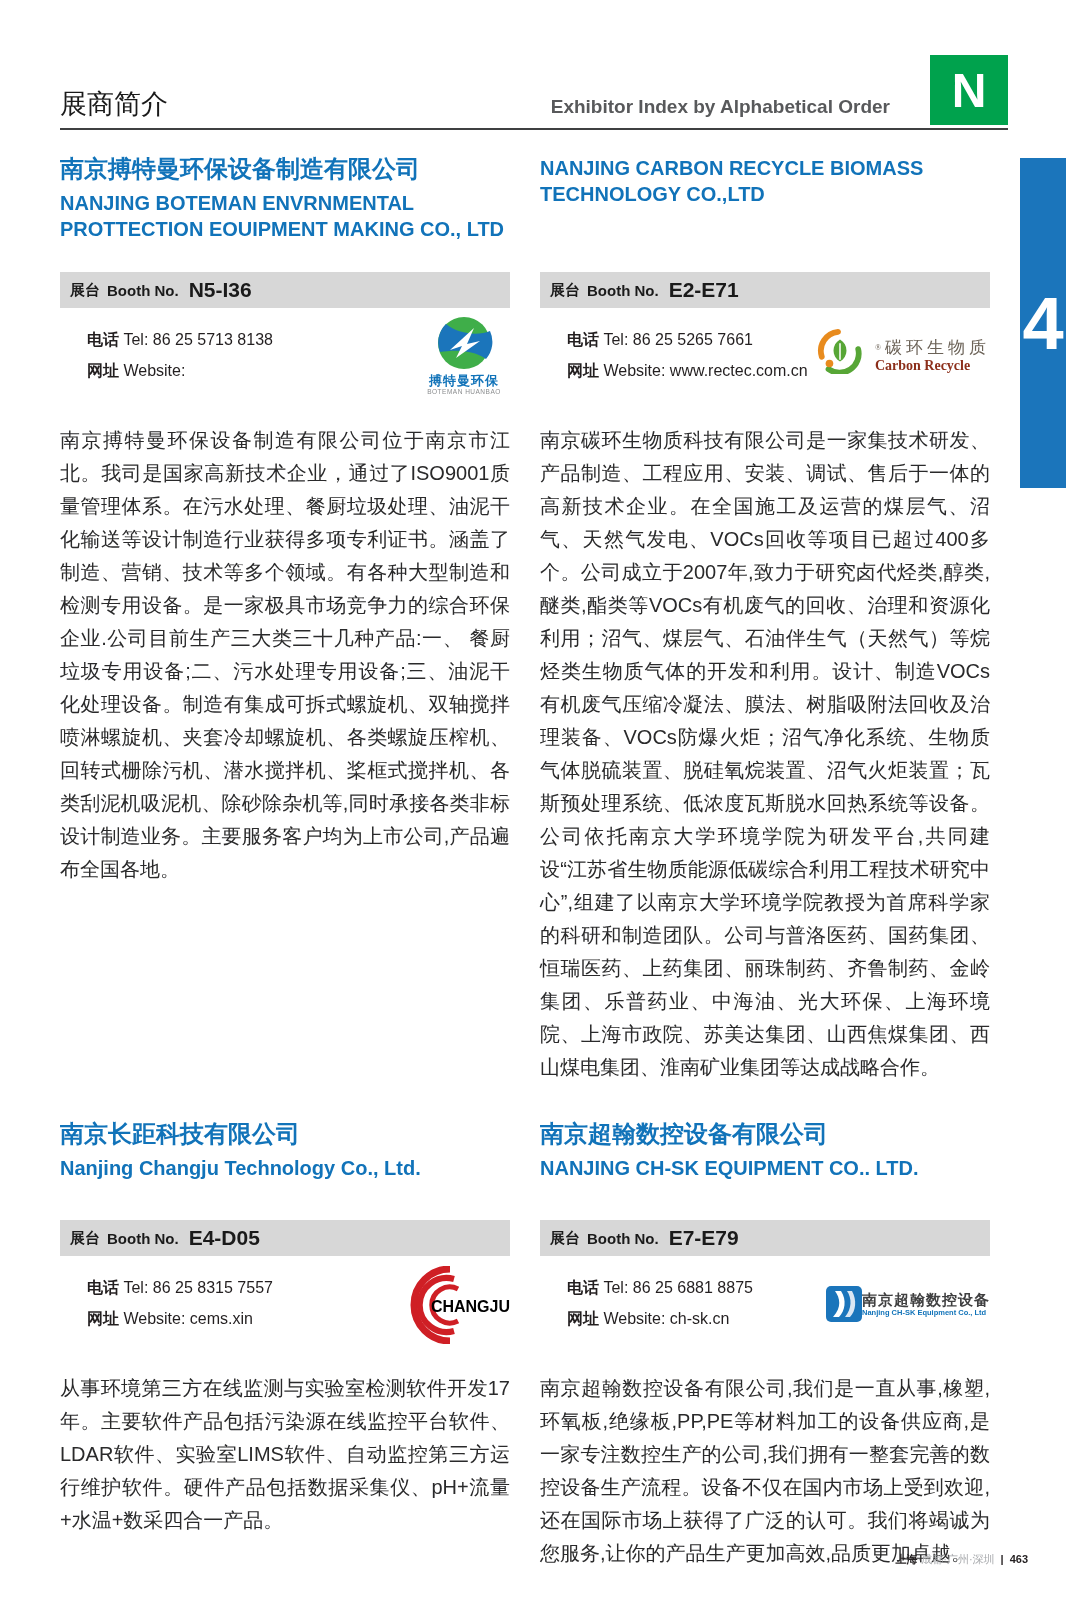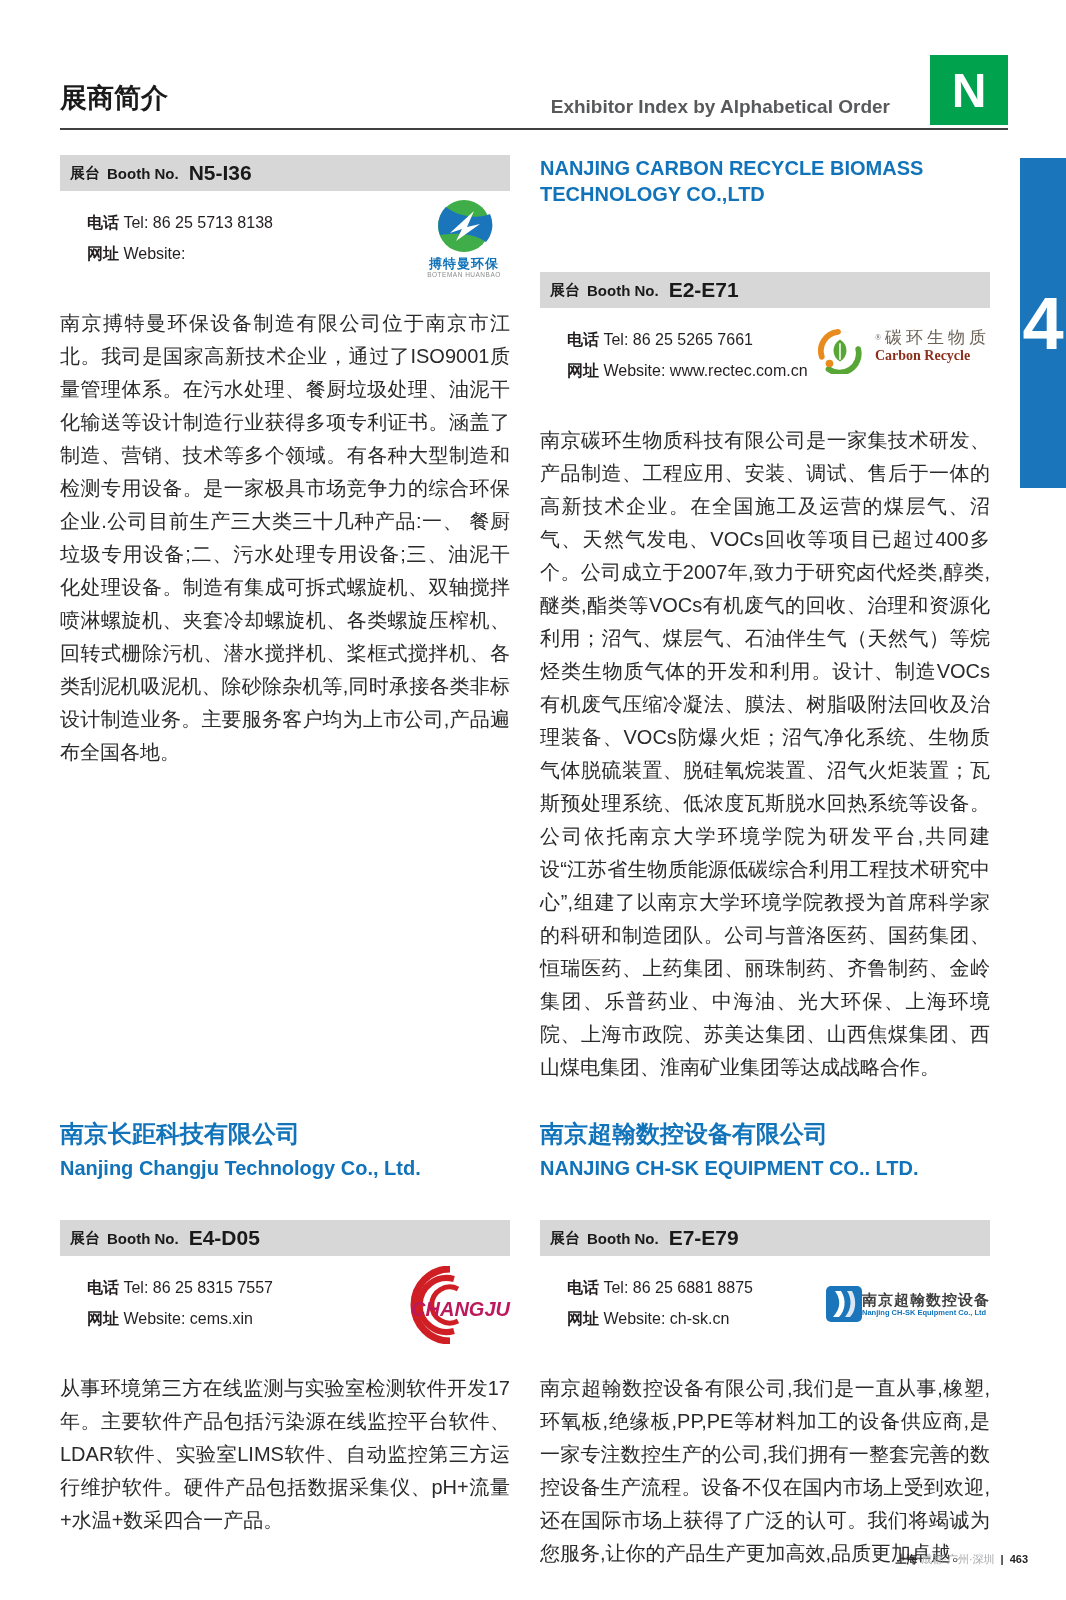--- a/index.html
+++ b/index.html
@@ -2,21 +2,21 @@
 <html><head>
 <meta charset="utf-8">
 <style>
   html,body{margin:0;padding:0;}
   body{
     width:1066px;height:1600px;position:relative;background:#ffffff;
     font-family:"Liberation Sans","DejaVu Sans",sans-serif;color:#231f20;
     overflow:hidden;
   }
   
-  .h-zh{position:absolute;left:60px;top:80px;font-size:27px;font-weight:bold;color:#1a1a1a;margin:0;}
+  .h-zh{position:absolute;left:60px;top:86px;font-size:27px;font-weight:normal;color:#1a1a1a;margin:0;}
   .h-en{position:absolute;right:176px;top:96px;font-size:19px;font-weight:bold;color:#58595b;margin:0;}
   .h-n{position:absolute;right:58px;top:55px;width:78px;height:70px;background:#00a24d;
        display:flex;align-items:center;justify-content:center;color:#fff;font-size:48px;font-weight:bold;}
   .h-rule{position:absolute;left:60px;top:128px;width:948px;height:2px;background:#3f4041;}
   
   .side-tab{position:absolute;right:0;top:158px;width:46px;height:330px;background:#1b75bb;
        display:flex;align-items:center;justify-content:center;color:#fff;font-size:74px;font-weight:bold;}
   
   .company{position:absolute;width:450px;}
   .pos-c0{left:60px;top:155px;}
@@ -33,26 +33,26 @@
   .booth-en{margin-left:7px;}
   .booth-no{font-weight:bold;font-size:21px;margin-left:10px;color:#1a1a1a;}
   .contact{display:flex;justify-content:space-between;align-items:flex-start;margin-top:16px;min-height:80px;}
   .contact-line{font-size:16px;line-height:31px;white-space:nowrap;margin-left:27px;}
   .lbl{font-weight:bold;}
   .desc{font-size:20px;line-height:33px;text-align:justify;margin:20px 0 0;color:#2a2a2b;}
   
   .logo-boteman{width:92px;text-align:center;margin-top:-8px;flex:none;}
   .logo-boteman .lg-zh{display:block;font-size:13px;font-weight:bold;color:#1173b9;letter-spacing:1px;line-height:14px;}
   .logo-boteman .lg-en{display:block;font-size:6.5px;color:#8a8c8e;letter-spacing:.5px;}
-  .logo-carbon{display:flex;align-items:flex-start;gap:12px;flex:none;margin-top:4px;}
+  .logo-carbon{display:flex;align-items:flex-end;gap:12px;flex:none;margin-top:4px;}
   .logo-carbon .lg-zh{display:block;font-size:17px;color:#6b6257;letter-spacing:4px;line-height:20px;font-family:"Liberation Serif","DejaVu Serif",serif;}
   .logo-carbon .lg-en{display:block;font-size:14px;font-weight:bold;color:#8c2f1b;font-family:"Liberation Serif","DejaVu Serif",serif;}
   .logo-carbon .lg-reg{font-size:8px;color:#6b6257;vertical-align:top;}
   .logo-changju{position:relative;width:122px;height:78px;flex:none;margin-top:-6px;}
-  .logo-changju .lg-text{position:absolute;right:0;top:32px;font-size:20px;font-weight:bold;font-style:italic;color:#be185d;letter-spacing:0;}
+  .logo-changju .lg-text{position:absolute;right:0;top:32px;font-size:16px;font-weight:bold;color:#000000;letter-spacing:0;}
   .logo-chsk{display:flex;align-items:center;gap:0;flex:none;margin-top:14px;}
   .logo-chsk .lg-zh{display:block;font-size:15px;font-weight:bold;color:#404041;letter-spacing:1px;line-height:17px;}
   .logo-chsk .lg-en{display:block;font-size:7.5px;font-weight:bold;color:#1173b9;}
   
   .footer{position:absolute;right:38px;top:1552px;font-size:11px;white-space:nowrap;text-align:right;}
   .footer .f-bold{font-weight:bold;color:#231f20;}
   .footer .f-gray{color:#a7a9ac;}
   .footer .f-page{font-weight:bold;color:#231f20;margin-left:6px;}
   .footer .f-sep{color:#231f20;font-weight:bold;margin-left:6px;}
 </style>
@@ -60,20 +60,24 @@
 <body>
 
 <h1 class="h-zh">展商简介</h1>
 <div class="h-en">Exhibitor Index by Alphabetical Order</div>
 <div class="h-n">N</div>
 <div class="h-rule"></div>
 
 <div class="side-tab">4</div>
 
 <section class="company row1 pos-c0">
+  <div class="title-area">
+    <h2 class="name-zh">南京搏特曼环保设备制造有限公司</h2>
+    <h3 class="name-en">NANJING BOTEMAN ENVRNMENTAL PROTTECTION EOUIPMENT MAKING CO., LTD</h3>
+  </div>
   <div class="booth-bar">
     <span class="booth-zh">展台</span>
     <span class="booth-en">Booth No.</span>
     <span class="booth-no">N5-I36</span>
   </div>
   <div class="contact">
     <div>
       <div class="contact-line">
         <span class="lbl">电话</span>
         <span>Tel:</span>

